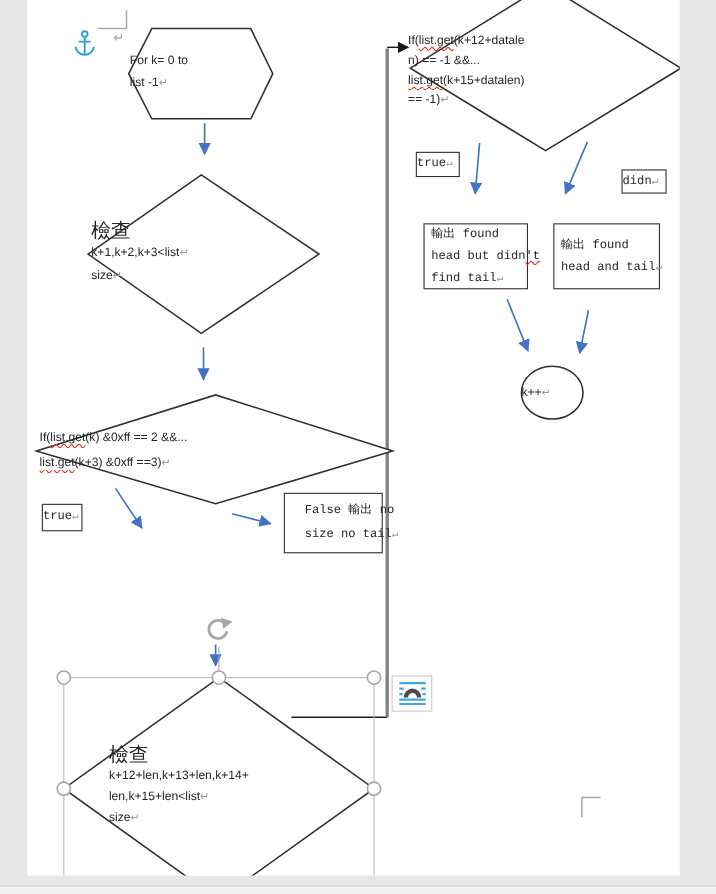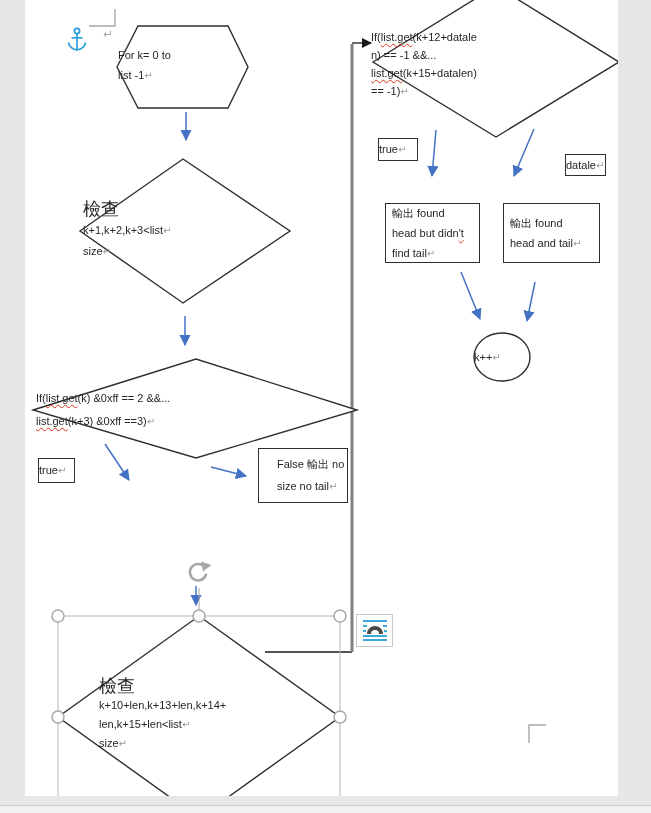--- a/index.html
+++ b/index.html
@@ -24,21 +24,21 @@
   .canvas{position:absolute;left:-25px;top:0;width:651px;height:813px;}
   .bottom-strip{position:absolute;left:0;top:805px;width:651px;height:8px;background:#f1f1f1;border-top:1px solid #cfcfcf;}
   svg.layer{position:absolute;left:0;top:0;width:651px;height:813px;}
 
   .tb{position:absolute;color:var(--text-dark);font-size:11px;line-height:20px;text-align:left;white-space:nowrap;}
   .tb .ln{white-space:nowrap;}
   .eol{color:var(--eol-gray);font-size:10px;}
   .sp{text-decoration-line:underline;text-decoration-style:wavy;text-decoration-color:var(--spell-red);text-decoration-thickness:1px;text-underline-offset:2px;text-decoration-skip-ink:none;}
 
   .box{position:absolute;border:1px solid var(--outline);background:#fff;box-sizing:border-box;display:flex;flex-direction:column;justify-content:center;}
-  .box .tb{position:static;}
+  .box .tb{position:static;font-family:Liberation Mono, monospace;}
   .box.left-align .tb{text-align:left;padding-left:6px;}
 
   .cjk-first .ln:first-child{font-size:18px;}
   .lh18 .ln{line-height:18px;}
   .lh19 .ln{line-height:19px;}
   .lh21 .ln{line-height:21px;}
   .lh22 .ln{line-height:22px;}
   .lh23 .ln{line-height:23px;}
 
   .pilcrow{position:absolute;left:103px;top:27px;color:var(--handle-gray);font-size:12px;}
@@ -122,21 +122,21 @@
         <div class="ln"><span class="sp">list.get</span><span>(k+3) &amp;0xff ==3)</span><span class="eol">↵</span></div>
       </div>
     <div class="tb lh18" style="left:371px;top:28px;width:250px;">
         <div class="ln"><span>If(</span><span class="sp">list.get</span><span>(k+12+datale</span></div>
         <div class="ln"><span>n) == -1 &amp;&amp;...</span></div>
         <div class="ln"><span class="sp">list.get</span><span>(k+15+datalen)</span></div>
         <div class="ln"><span>== -1)</span><span class="eol">↵</span></div>
       </div>
     <div class="tb cjk-first lh19" style="left:99px;top:677px;width:200px;">
         <div class="ln"><span>檢查</span></div>
-        <div class="ln"><span>k+10+len,k+13+len,k+14+</span></div>
+        <div class="ln"><span>k+12+len,k+13+len,k+14+</span></div>
         <div class="ln"><span>len,k+15+len&lt;list</span><span class="eol">↵</span></div>
         <div class="ln"><span>size</span><span class="eol">↵</span></div>
       </div>
     <div class="tb lh22" style="left:474px;top:346px;width:56px;">
         <div class="ln"><span>k++</span><span class="eol">↵</span></div>
       </div>
 
     <div class="box" style="left:38px;top:458px;width:37px;height:25px;">
       <div class="tb">
           <div class="ln"><span>true</span><span class="eol">↵</span></div>
@@ -148,21 +148,21 @@
           <div class="ln"><span>size no tail</span><span class="eol">↵</span></div>
         </div>
     </div>
     <div class="box" style="left:378px;top:138px;width:40px;height:23px;">
       <div class="tb">
           <div class="ln"><span>true</span><span class="eol">↵</span></div>
         </div>
     </div>
     <div class="box" style="left:565px;top:154px;width:41px;height:22px;">
       <div class="tb">
-          <div class="ln"><span>datale</span><span class="eol">↵</span></div>
+          <div class="ln"><span>didn</span><span class="eol">↵</span></div>
         </div>
     </div>
     <div class="box left-align" style="left:385px;top:203px;width:95px;height:60px;">
       <div class="tb">
           <div class="ln"><span>輸出  found</span></div>
           <div class="ln"><span>head but didn</span><span class="sp">'t</span></div>
           <div class="ln"><span>find tail</span><span class="eol">↵</span></div>
         </div>
     </div>
     <div class="box left-align" style="left:503px;top:203px;width:97px;height:60px;">

